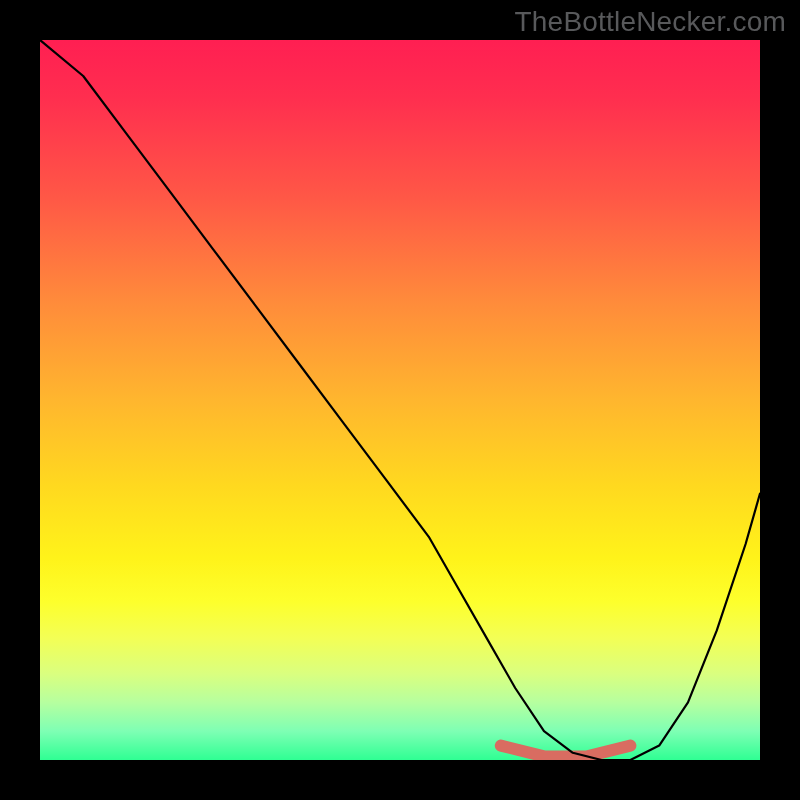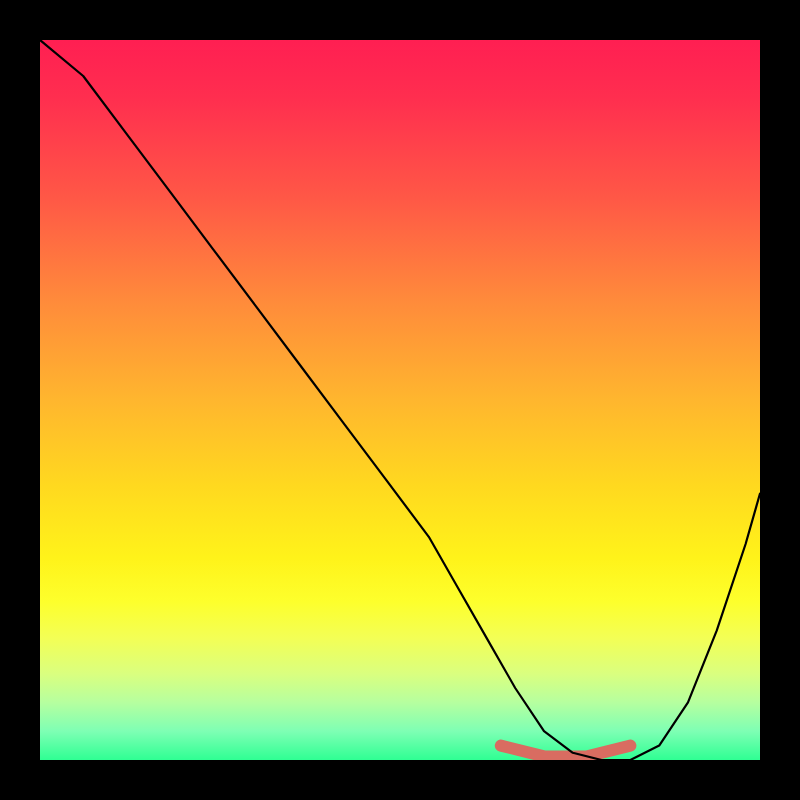--- a/index.html
+++ b/index.html
@@ -68,20 +68,21 @@
     stroke: #d96c61;
     stroke-width: 12;
     stroke-linecap: round;
     stroke-linejoin: round;
   }
 </style>
 </head>
 <body>
 
 <div class="chart-container">
+  <div class="watermark">TheBottleNecker.com</div>
   <div class="plot-area">
     <div class="gradient-bg"></div>
     <svg class="curve-svg" viewBox="0 0 720 720">
       <path id="highlightPath" class="highlight-line" d="M460.8 705.6 L504.0 716.4 L547.2 716.4 L590.4 705.6"></path>
       <path id="curvePath" class="curve-line" d="M0.0 0.0 L43.2 36.0 L86.4 93.6 L129.6 151.2 L172.8 208.8 L216.0 266.4 L259.2 324.0 L302.4 381.6 L345.6 439.2 L388.8 496.8 L417.6 547.2 L446.4 597.6 L475.2 648.0 L504.0 691.2 L532.8 712.8 L561.6 720.0 L590.4 720.0 L619.2 705.6 L648.0 662.4 L676.8 590.4 L705.6 504.0 L720.0 453.6"></path>
     </svg>
   </div>
 </div>
 
 </body></html>

